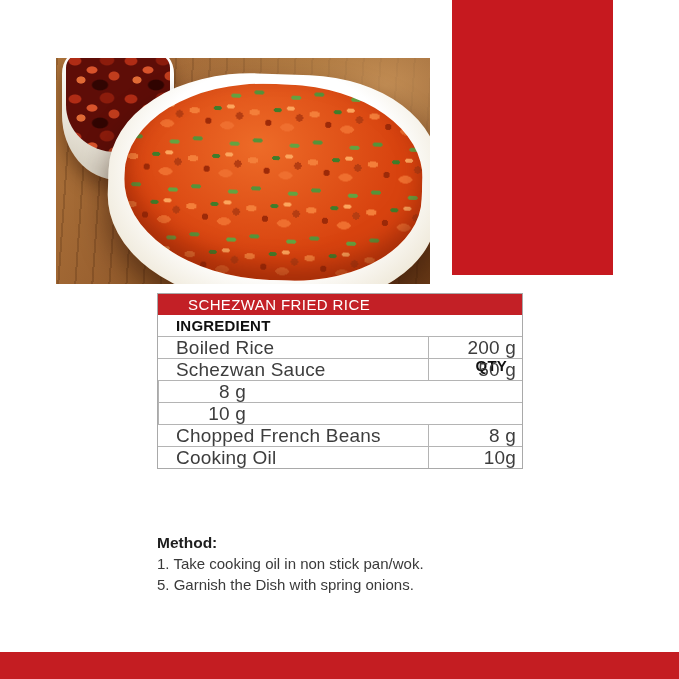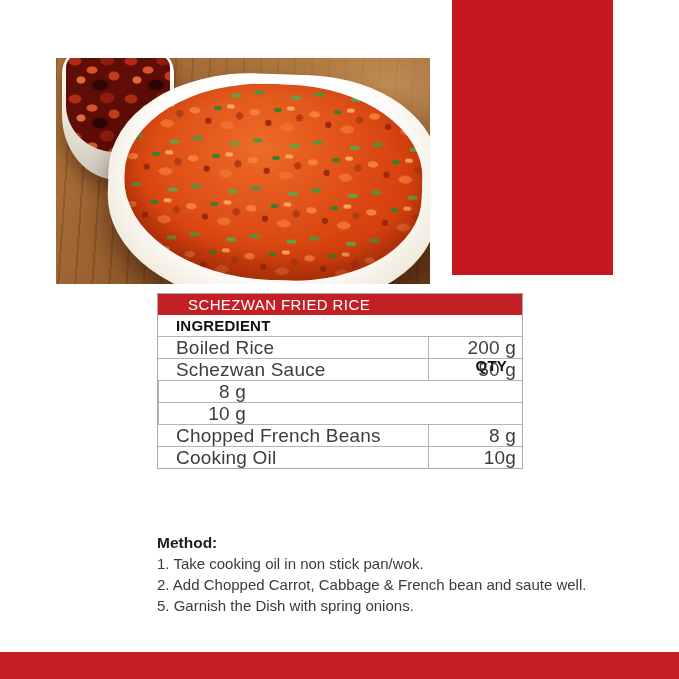--- a/index.html
+++ b/index.html
@@ -117,17 +117,16 @@
   </div>
   <div class="t-row">
     <div class="c-ing">Cooking Oil</div>
     <div class="c-qty">10g</div>
   </div>
 </div>
 
 <div class="method">
   <div class="m-head">Method:</div>
   <div>1. Take cooking oil in non stick pan/wok.</div>
-  <div>2. Add Chopped Carrot, Cabbage &amp; French bean and saute well.</div>
   <div>5. Garnish the Dish with spring onions.</div>
 </div>
 
 <div class="bottom-strip"></div>
 
 </body></html>

